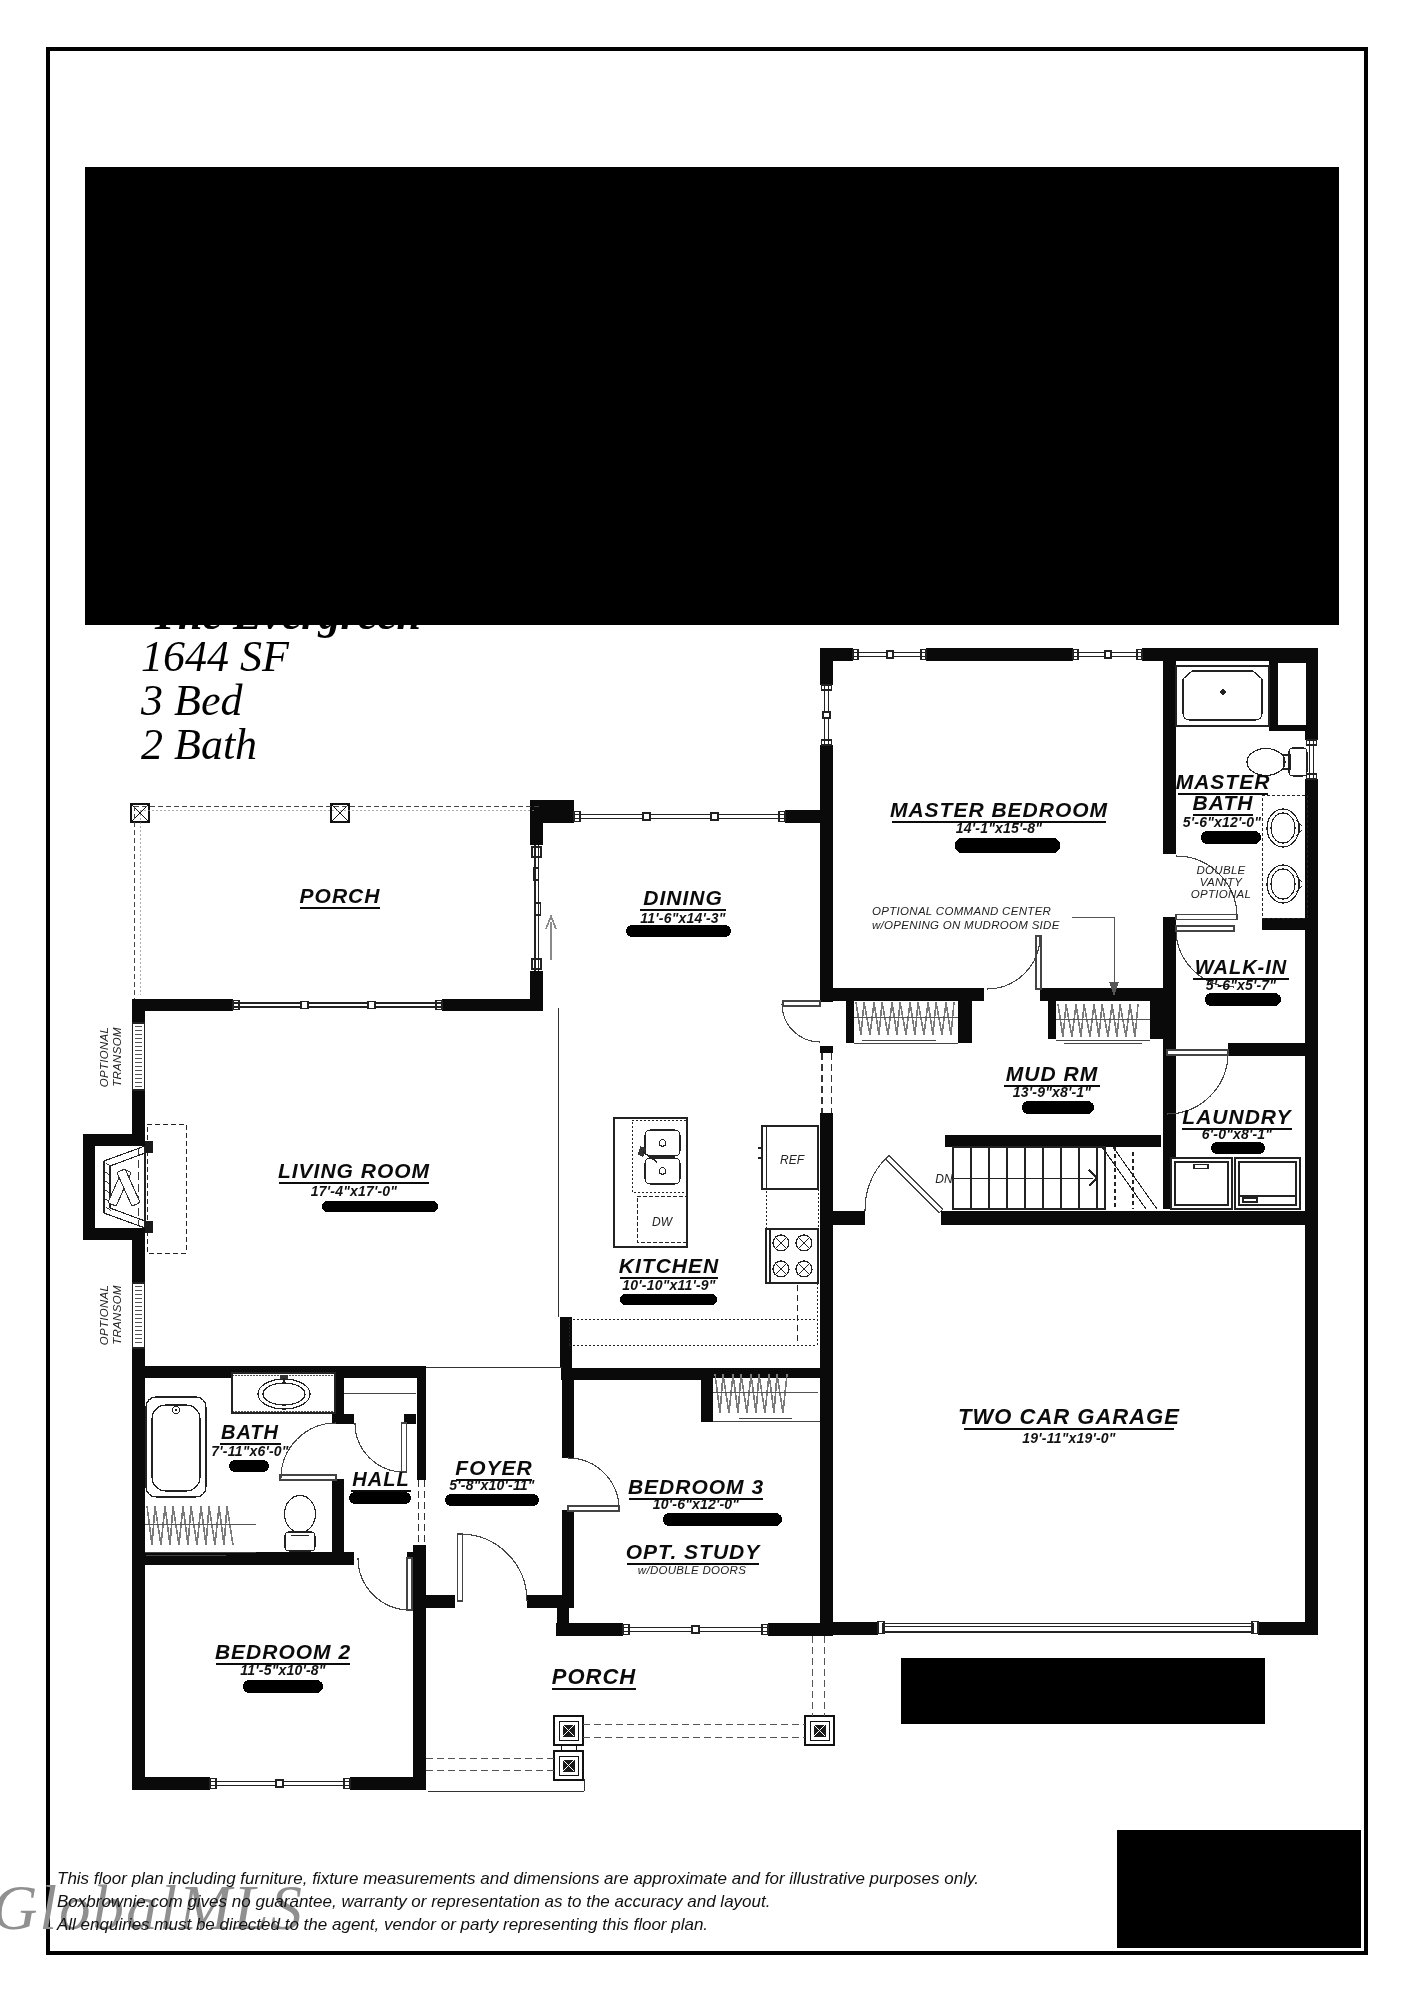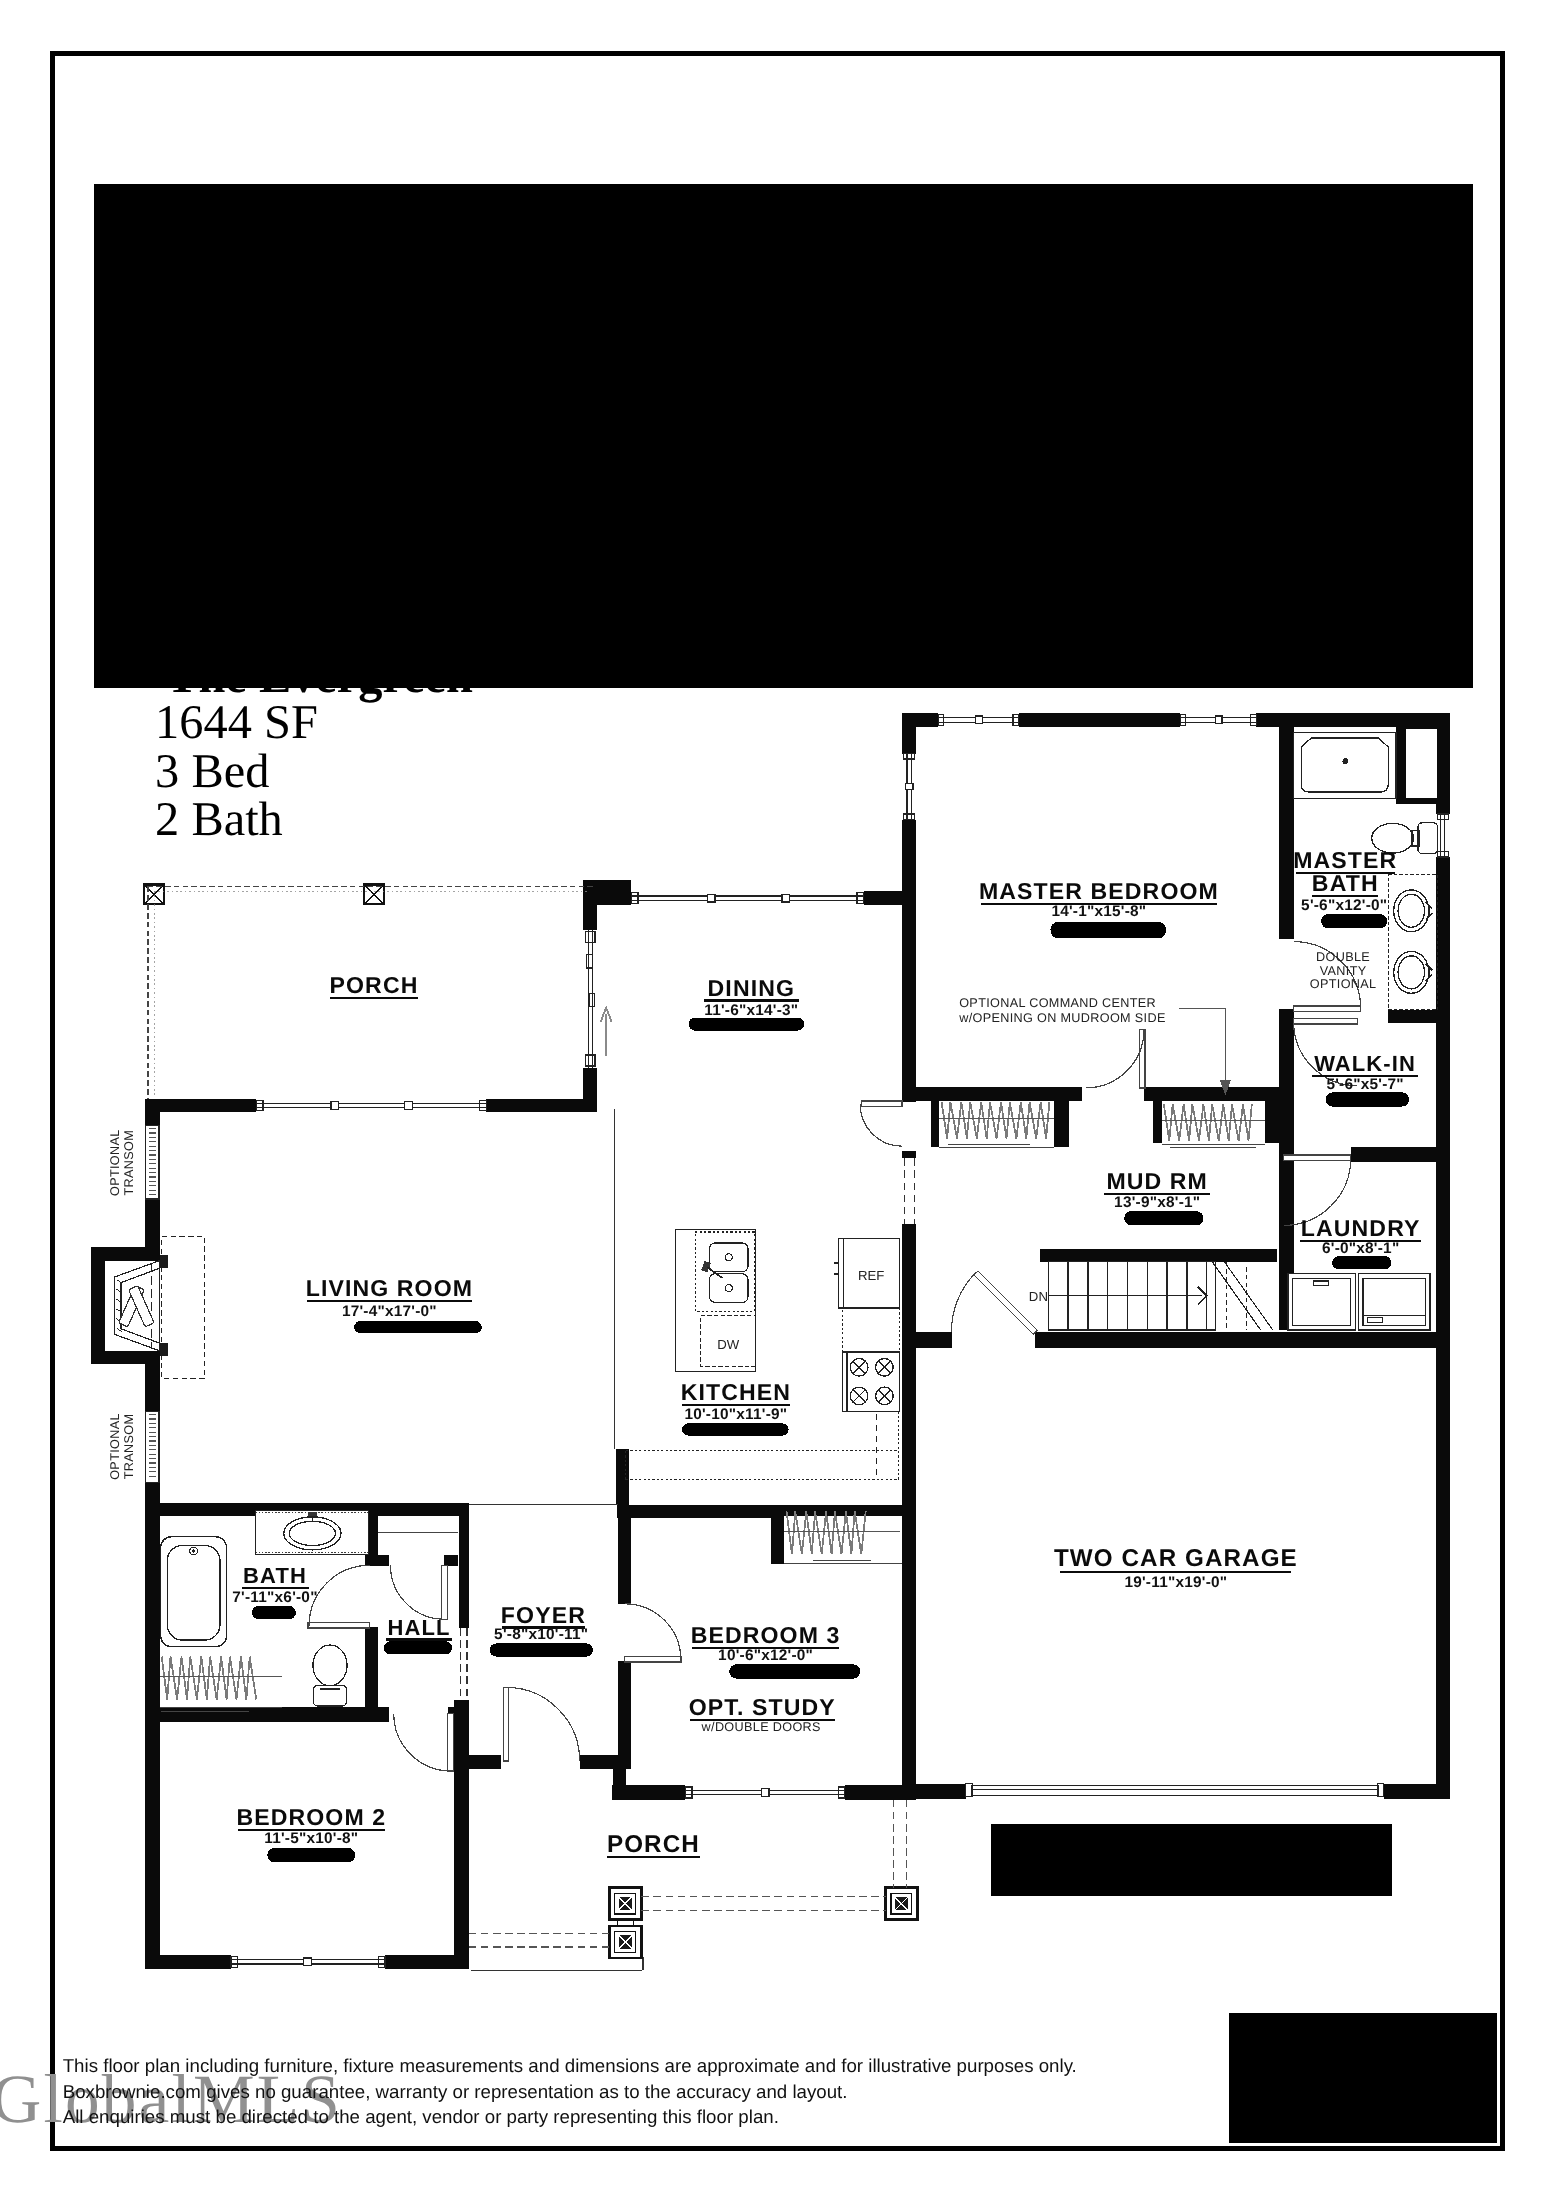--- a/index.html
+++ b/index.html
@@ -1,16 +1,16 @@
 <!DOCTYPE html>
 <html><head>
 <meta charset="utf-8">
 <style>
   html,body{margin:0;padding:0;background:#fff;}
-  .page{position:relative;width:1414px;height:2000px;background:#fff;overflow:hidden;}
+  .page{position:relative;width:1414px;height:2000px;background:#fff;overflow:hidden;font-style:italic;}
   svg{position:absolute;top:0;left:0;}
   text{font-family:"Liberation Sans", sans-serif;}
   .lbl{font-weight:bold;letter-spacing:1px;fill:#0b0b0b;}
   .dim{font-weight:bold;font-size:14px;letter-spacing:0.2px;fill:#111;}
   .sm{font-size:11.5px;fill:#222;letter-spacing:0.3px;}
   .serif,.serif text{font-family:"Liberation Serif", serif;}
 </style>
 </head>
 <body>
 <div class="page">

